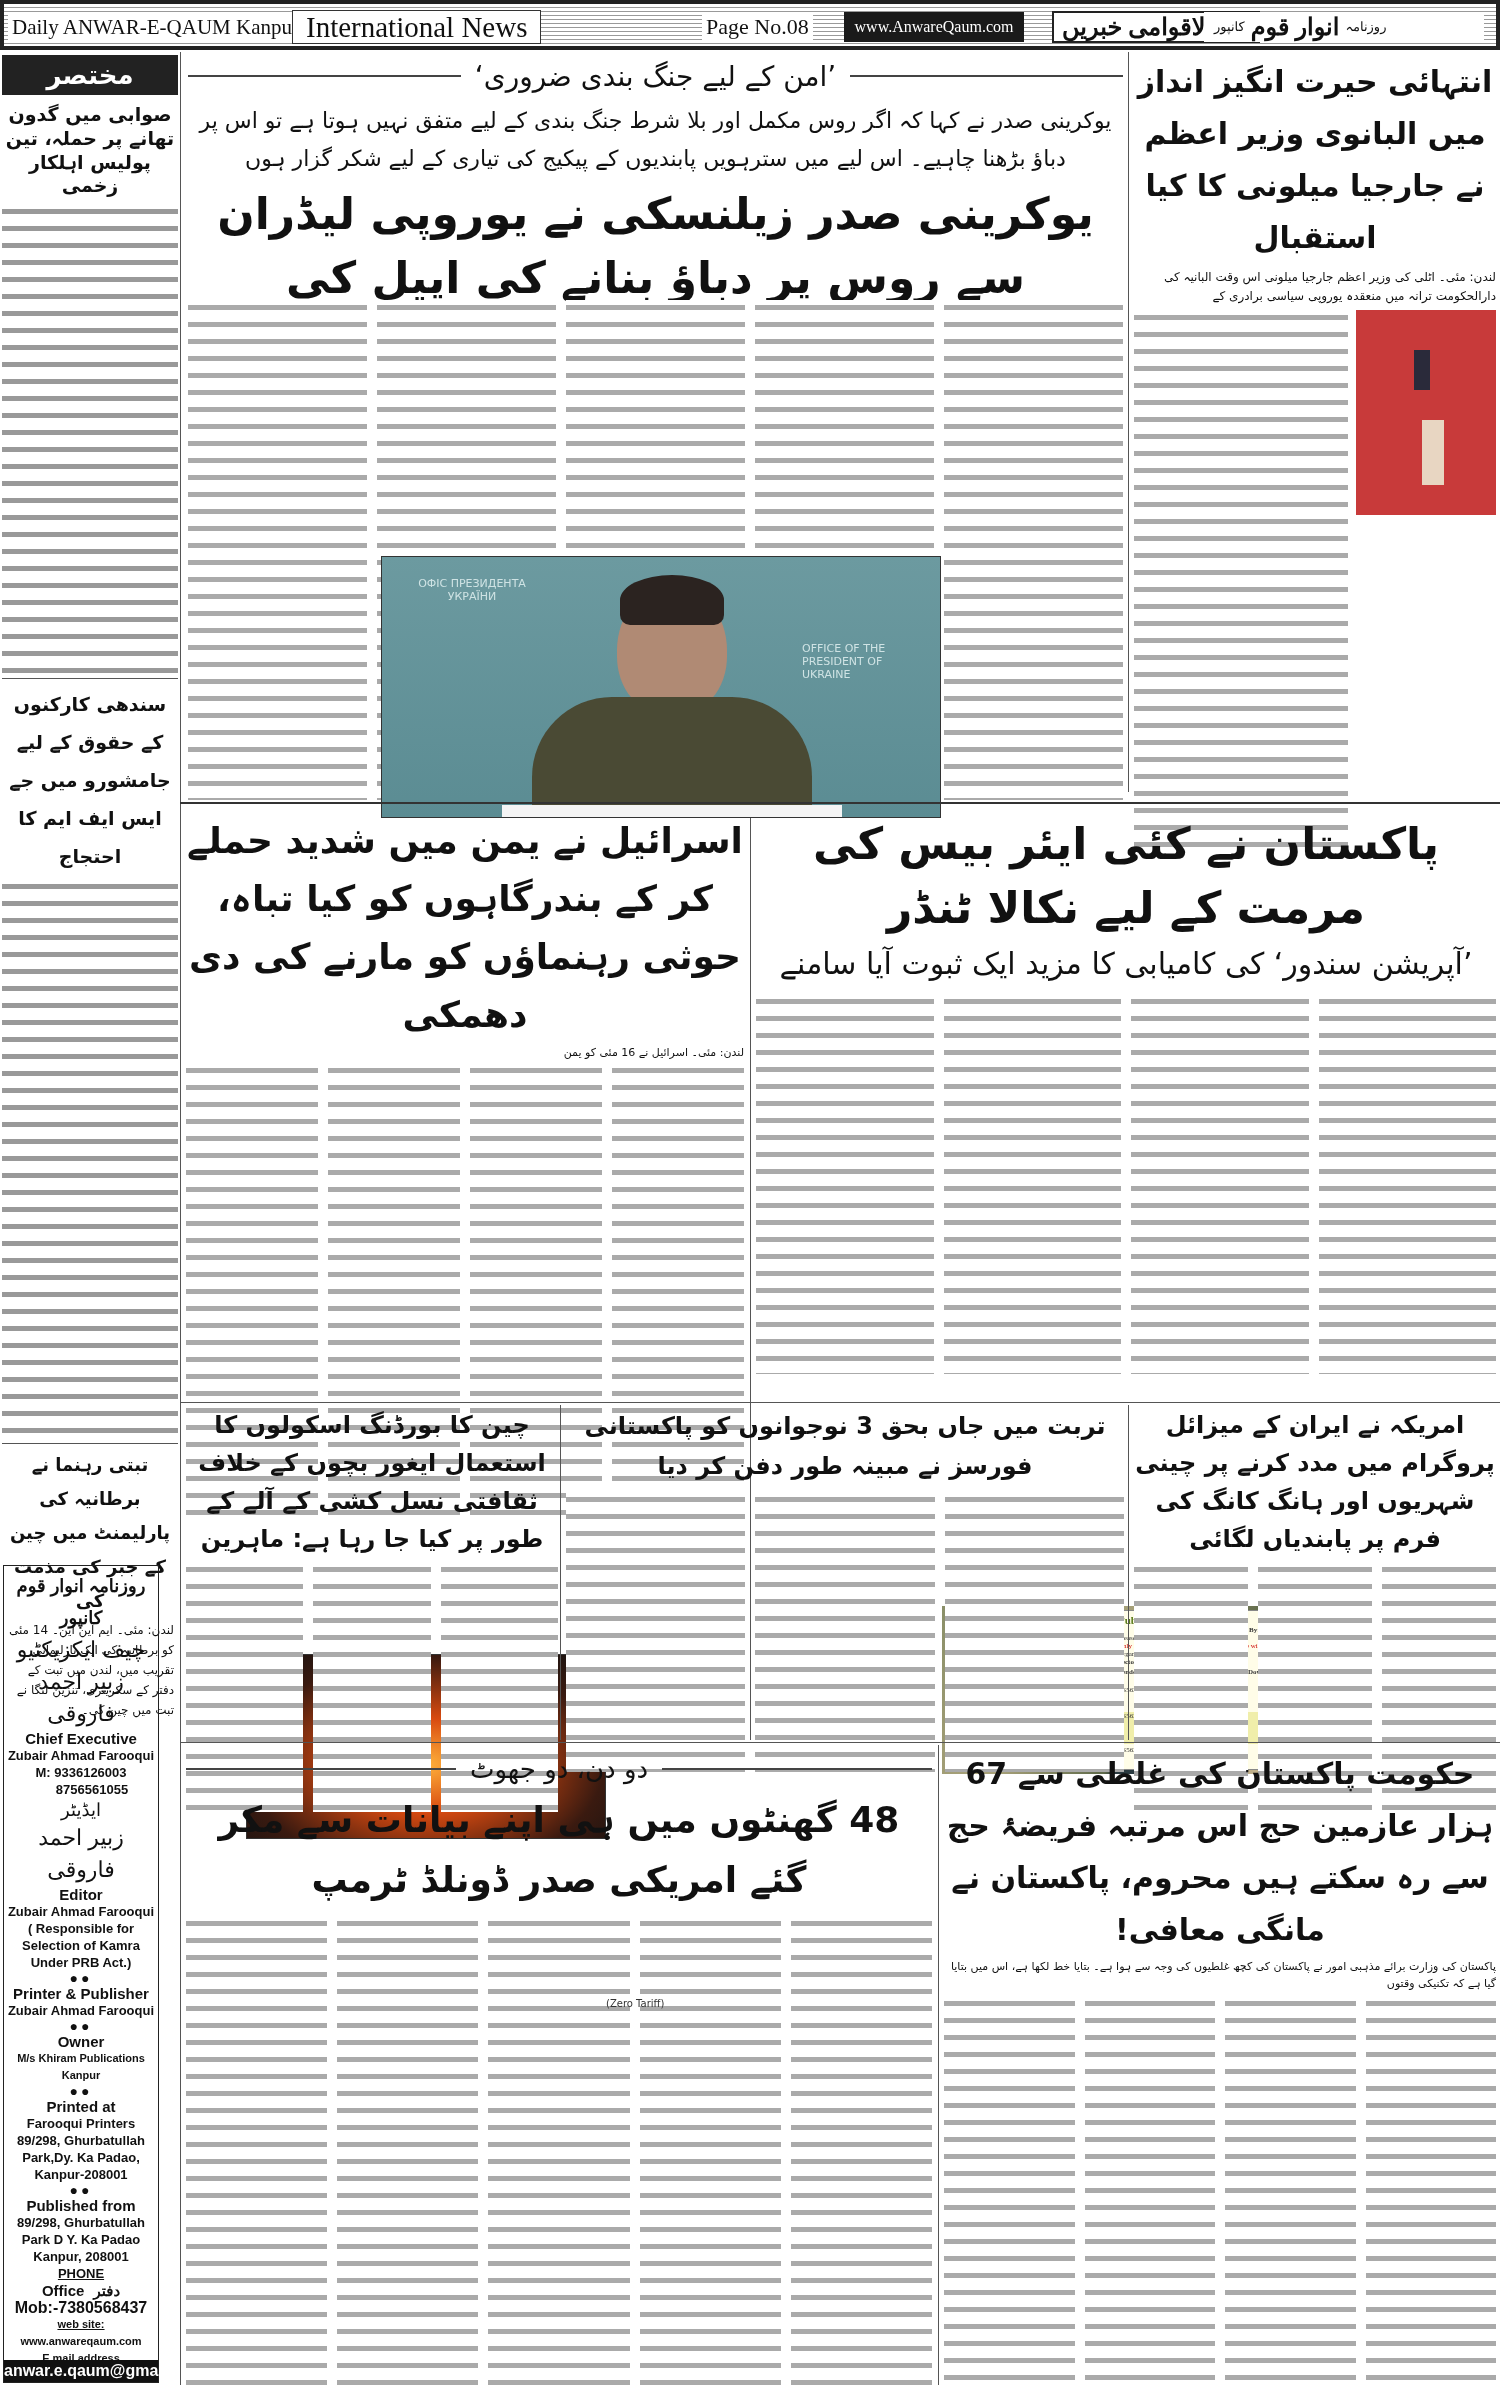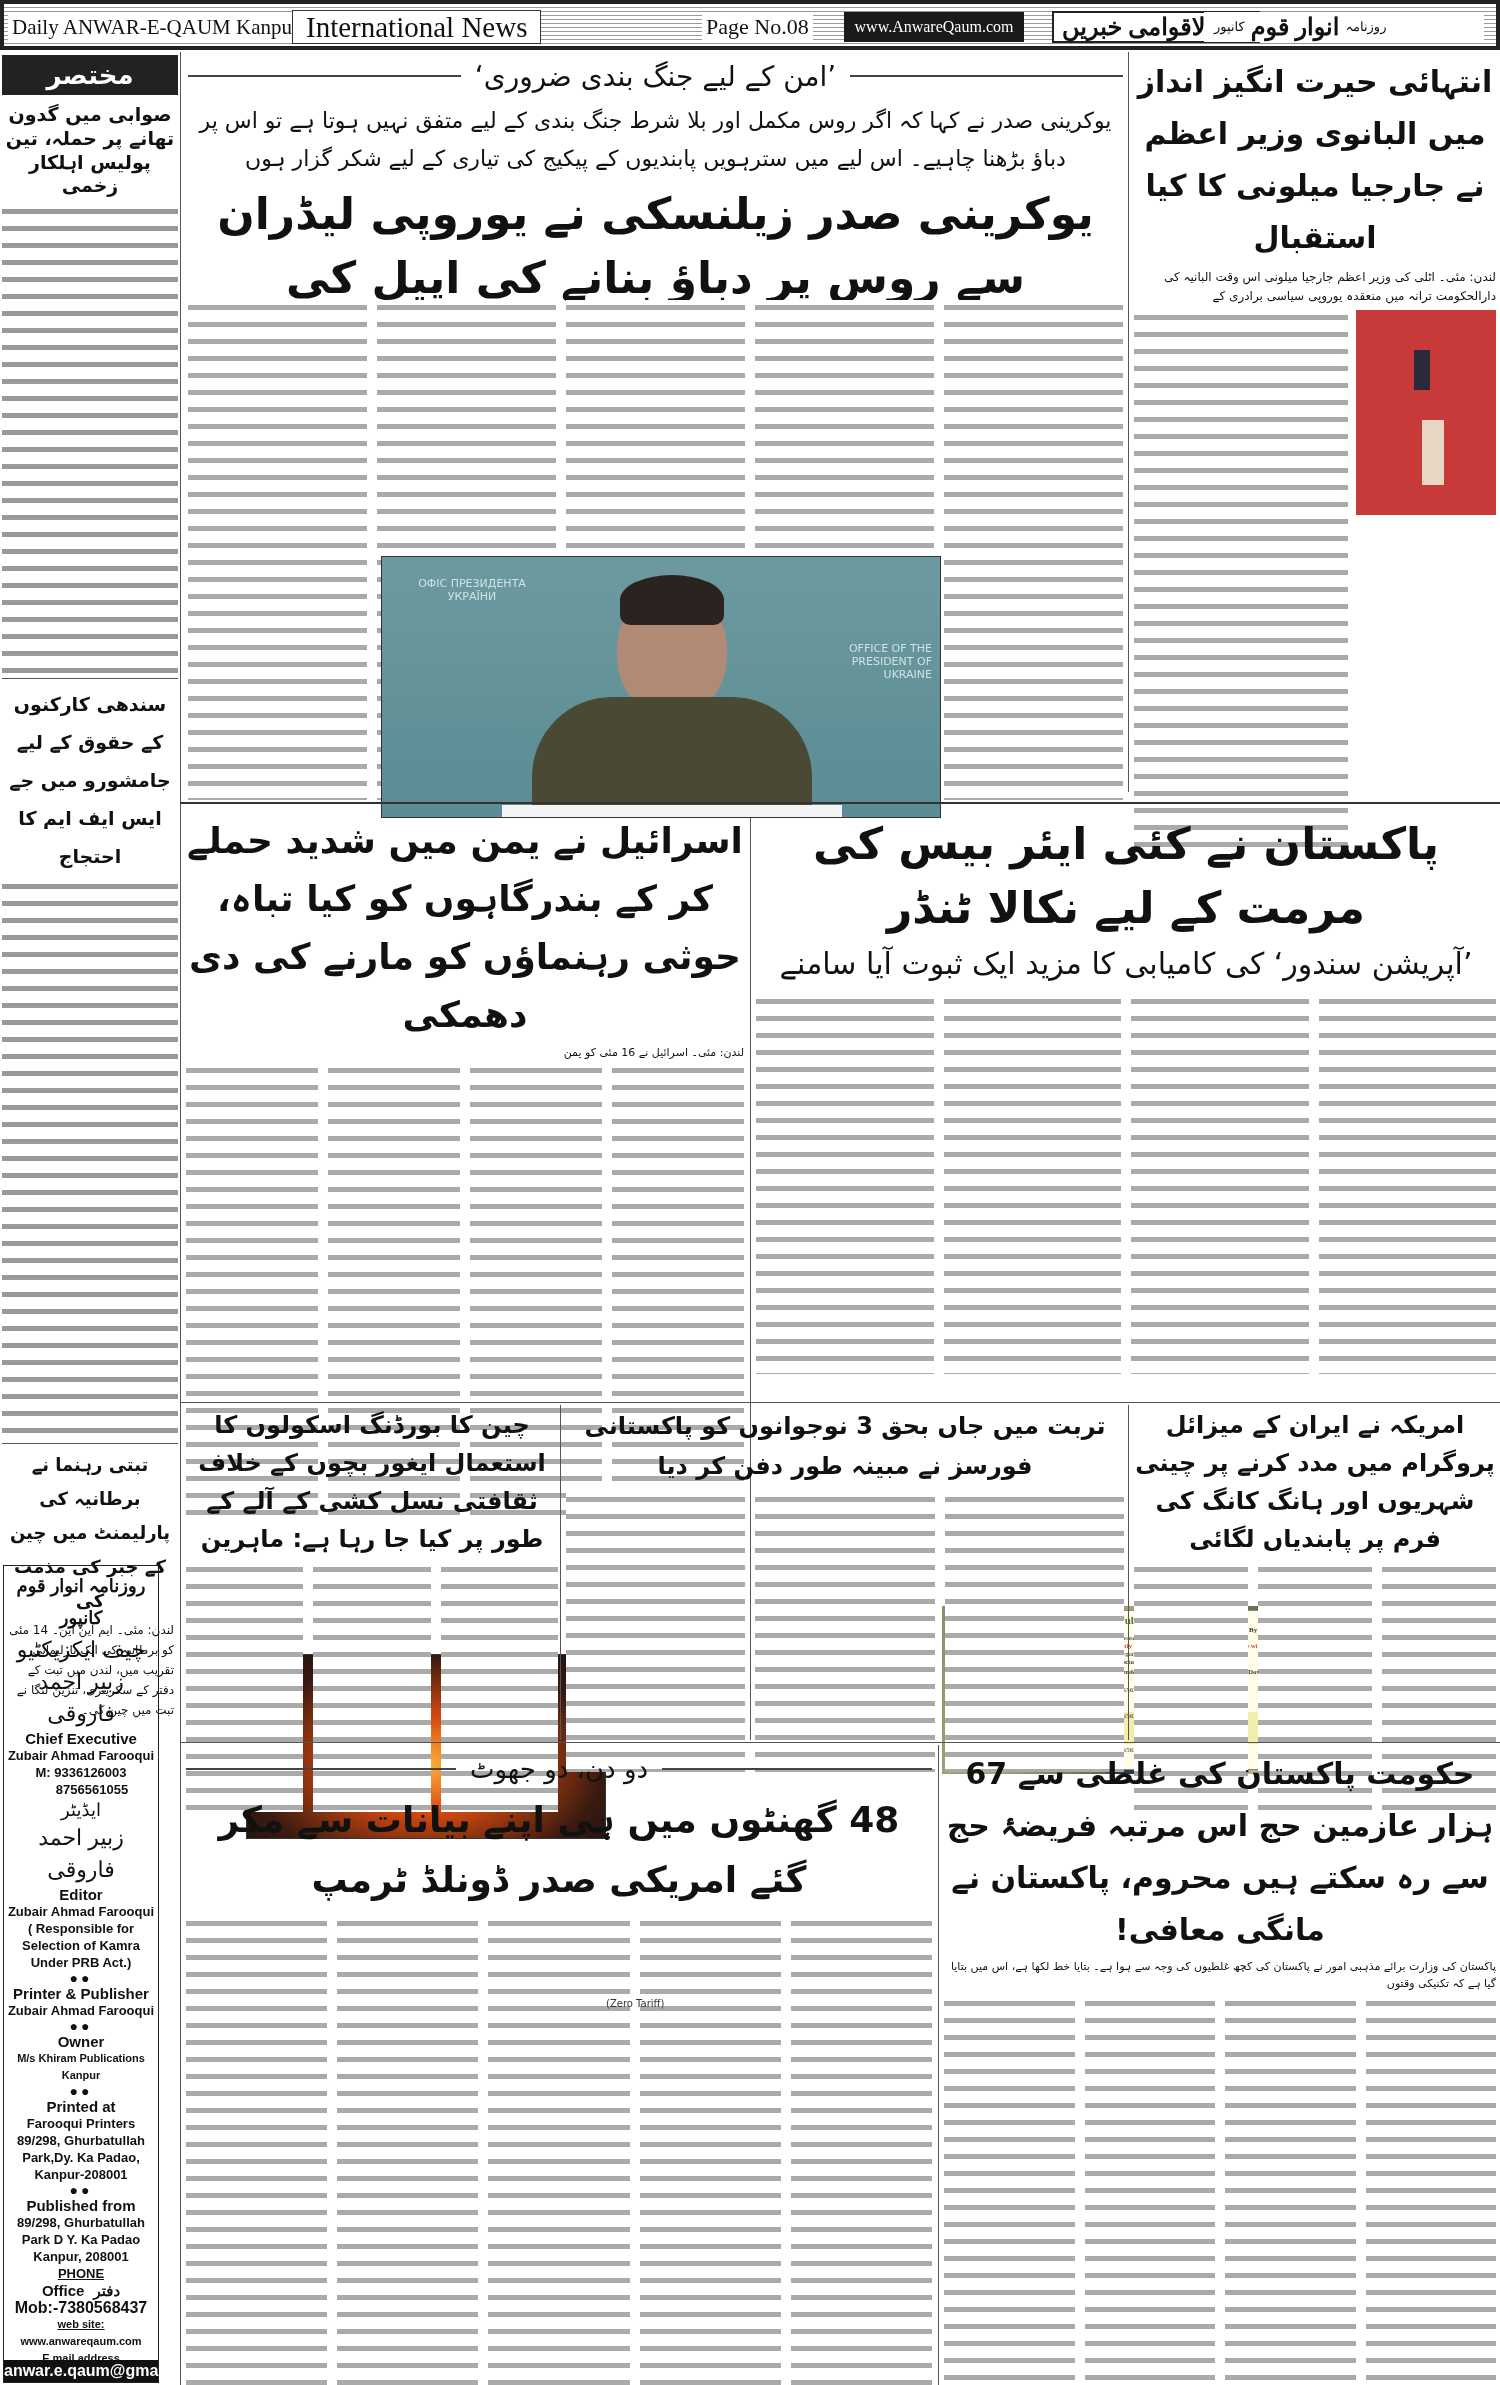--- a/index.html
+++ b/index.html
@@ -122,21 +122,21 @@
   <div class="body-cols" style="position:absolute;top:244px;left:0;right:0;height:500px">
     <div class="col" style="background:repeating-linear-gradient(#fff 0 5px,#aaa 5px 10px,#fff 10px 17px)"></div>
     <div class="col" style="background:repeating-linear-gradient(#fff 0 5px,#aaa 5px 10px,#fff 10px 17px)"></div>
     <div class="col" style="background:repeating-linear-gradient(#fff 0 5px,#aaa 5px 10px,#fff 10px 17px)"></div>
     <div class="col" style="background:repeating-linear-gradient(#fff 0 5px,#aaa 5px 10px,#fff 10px 17px)"></div>
     <div class="col" style="background:repeating-linear-gradient(#fff 0 5px,#aaa 5px 10px,#fff 10px 17px)"></div>
   </div>
 
   <div class="abs photo" style="left:193px;top:246px;width:560px;height:262px;background:linear-gradient(#6c9aa0,#5b8c93);border:1px solid #333">
     <div class="abs" style="left:30px;top:20px;font-size:11px;color:#cfe3e4;text-align:center;width:120px">ОФІС ПРЕЗИДЕНТА УКРАЇНИ</div>
-    <div class="abs" style="left:420px;top:85px;font-size:11px;color:#cfe3e4;text-align:right;width:130px">OFFICE OF THE PRESIDENT OF UKRAINE</div>
+    <div class="abs" style="left:420px;top:85px;font-size:11px;color:#cfe3e4;text-align:left;width:130px">OFFICE OF THE PRESIDENT OF UKRAINE</div>
     <div class="abs" style="left:235px;top:28px;width:110px;height:130px;border-radius:50% 50% 45% 45%;background:#b08a74"></div>
     <div class="abs" style="left:238px;top:18px;width:104px;height:50px;border-radius:50% 50% 10px 10px;background:#2b2320"></div>
     <div class="abs" style="left:150px;top:140px;width:280px;height:130px;border-radius:80px 80px 0 0;background:#4a4a34"></div>
     <div class="abs" style="left:120px;top:248px;width:340px;height:16px;background:#f4f4f4"></div>
   </div>
 </div>
 
 <div class="abs" style="left:1134px;top:56px;width:362px;height:740px">
   <div class="hl" style="font-size:30px;line-height:52px">انتہائی حیرت انگیز انداز میں البانوی وزیر اعظم نے جارجیا میلونی کا کیا استقبال</div>
   <div class="urdu" style="font-size:12px;line-height:19px;margin-top:4px">لندن: مئی۔ اٹلی کی وزیر اعظم جارجیا میلونی اس وقت البانیہ کی دارالحکومت ترانہ میں منعقدہ یوروپی سیاسی برادری کے</div>

